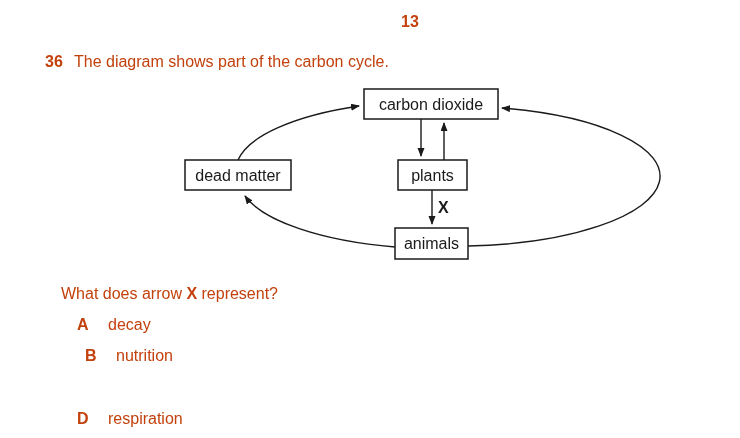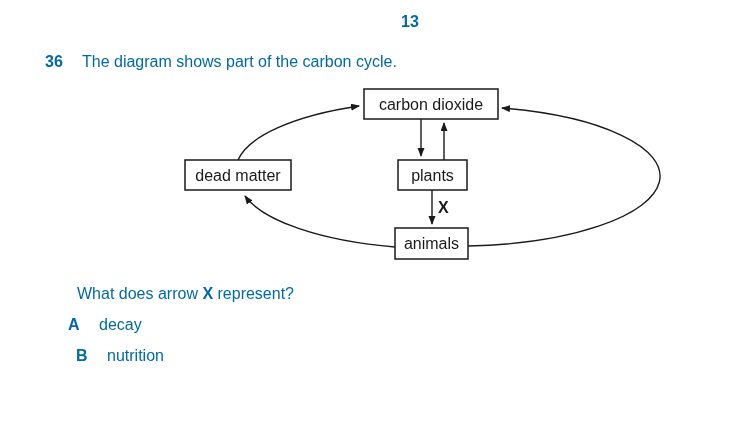--- a/index.html
+++ b/index.html
@@ -3,30 +3,30 @@
 <meta charset="utf-8">
 <style>
   html, body { margin: 0; padding: 0; background: #ffffff; }
   .page {
     position: relative;
     width: 740px;
     height: 438px;
     background: #ffffff;
     font-family: "Liberation Sans", sans-serif;
     font-size: 16px;
-    color: #0369a1;
+    color: #c2410c;
     overflow: hidden;
   }
   .abs { position: absolute; line-height: 19px; white-space: pre; }
   .bold { font-weight: bold; }
   .page-number { left: 396px; top: 12px; width: 28px; text-align: center; font-weight: bold; }
   .q-number { left: 45px; top: 52px; font-weight: bold; }
-  .q-text { left: 74px; top: 52px; margin-left: 8px; }
-  .prompt { left: 77px; top: 284px; }
-  .option-row { left: 68px; }
+  .q-text { left: 74px; top: 52px; }
+  .prompt { left: 61px; top: 284px; }
+  .option-row { left: 77px; }
   .option-letter { display: inline-block; width: 31px; font-weight: bold; }
   .opt-a { top: 315px; }
   .opt-b { top: 346px; margin-left: 8px; }
   .opt-c { top: 378px; }
   .opt-d { top: 409px; }
   svg.diagram { position: absolute; left: 0; top: 0; }
   svg.diagram .stroke { stroke: #1a1a1a; stroke-width: 1.4; fill: none; }
   svg.diagram rect.node { stroke: #1a1a1a; stroke-width: 1.5; fill: #ffffff; }
   svg.diagram text {
     font-family: "Liberation Sans", sans-serif;
@@ -73,14 +73,15 @@
     <text class="x-label" x="438" y="213">X</text>
   </svg>
 
   <div class="abs prompt"><span>What does arrow </span><span class="bold">X</span><span> represent?</span></div>
 
   <div class="abs option-row opt-a"><span class="option-letter">A</span><span>decay</span></div>
 
   <div class="abs option-row opt-b"><span class="option-letter">B</span><span>nutrition</span></div>
 
 
+  <div class="abs option-row opt-d"><span class="option-letter">D</span><span>respiration</span></div>
 
 </div>
 
 </body></html>

